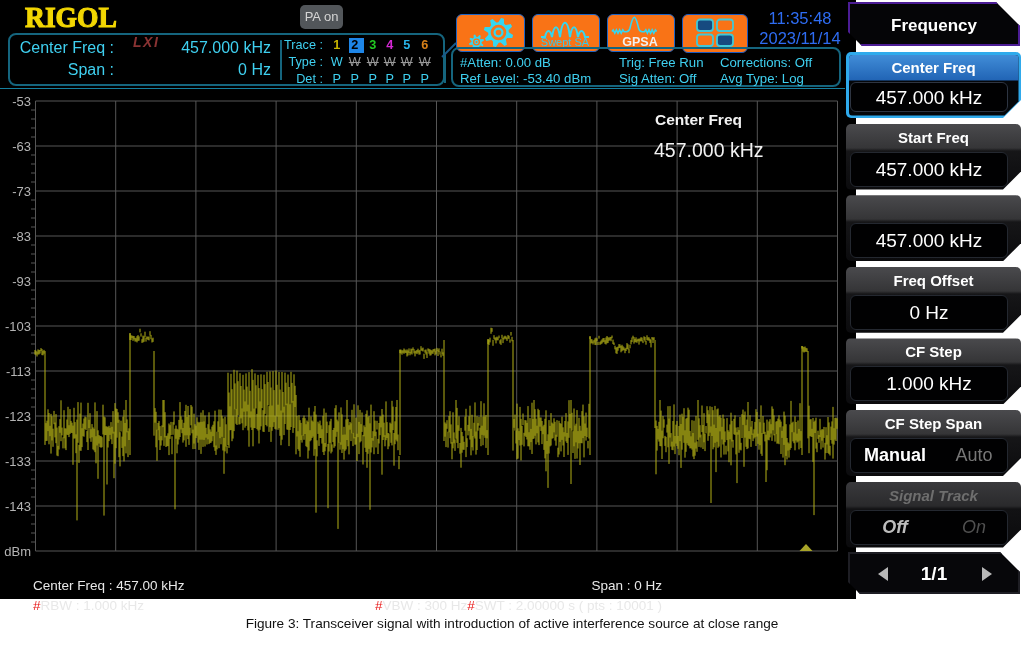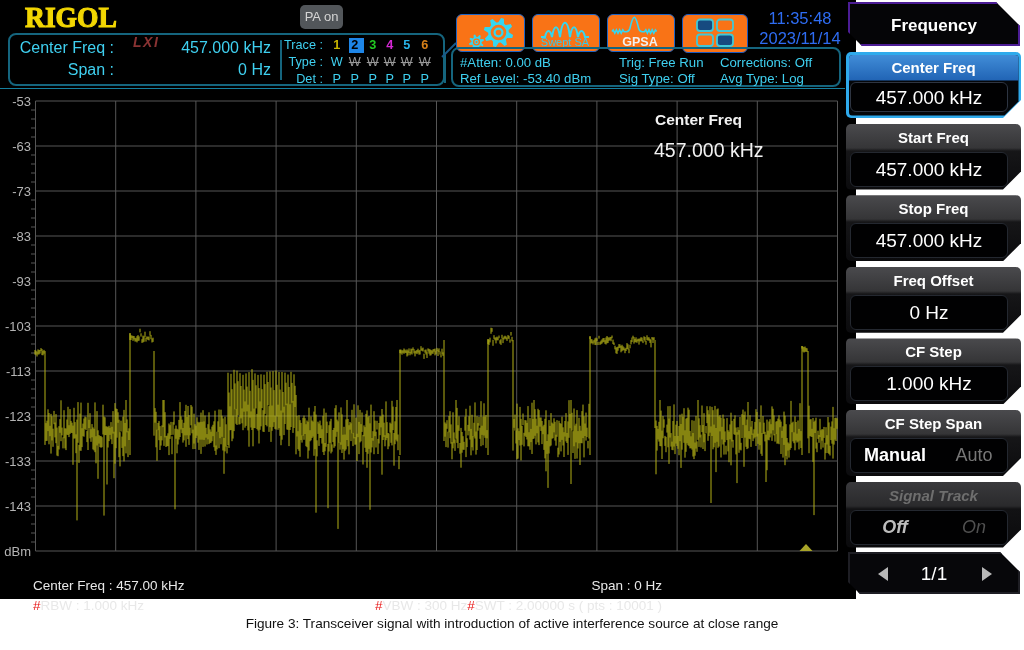--- a/index.html
+++ b/index.html
@@ -51,21 +51,21 @@
 .sel .selin { position:absolute; inset:2.5px; background:#05070a; border-radius:4px; clip-path:polygon(0 0,100% 0,100% calc(100% - 14px),calc(100% - 14px) 100%,0 100%); }
 .sel .bh { position:absolute; left:2.5px; right:2.5px; top:2.5px; height:26px; line-height:26px; background:linear-gradient(#418dd8,#2063b4); border-radius:4px 4px 0 0;
   clip-path:polygon(0 0,100% 0,100% 100%,0 100%); }
 .sel .bv { top:30px; height:30px; line-height:29px; border:1px solid #2e3542; }
 .dis { background:linear-gradient(180deg,#39393c 0px,#2a2a2c 24px,#121214 27px,#0a0a0c 100%);font-style:italic; }
 .dis .bh { color:#6e6e6e; }
 .dis .on2 { color:#bdbdbd; }
 .dis .off2 { color:#505050; }
 #nav { position:absolute; left:848px; top:552px; width:172px; height:42px; background:#07070a; border:2px solid #1e1e24;
   clip-path:polygon(0 0,calc(100% - 20px) 0,100% 20px,100% 100%,12px 100%,0 calc(100% - 12px)); color:#fff; }
-#nav .pg { position:absolute; left:0; right:0; text-align:center; font-weight:normal; font-size:19px; line-height:40px; }
+#nav .pg { position:absolute; left:0; right:0; text-align:center; font-weight:bold; font-size:19px; line-height:40px; }
 .arrL { position:absolute; left:28px; top:13px; width:0; height:0; border-top:7px solid transparent; border-bottom:7px solid transparent; border-right:10px solid #b8b8b8; }
 .arrR { position:absolute; right:26px; top:13px; width:0; height:0; border-top:7px solid transparent; border-bottom:7px solid transparent; border-left:10px solid #b8b8b8; }
 #caption { position:absolute; left:0; top:616px; width:1024px; text-align:center; color:#111; font-size:13.6px; }
 .gw { color:#999; text-decoration:line-through; }
 </style></head>
 <body>
 <div id="screen">
   <div class="abs" id="logo">RIGOL</div>
   <div class="abs" id="lxi">LXI</div>
   <div class="abs" id="paon">PA on</div>
@@ -141,21 +141,21 @@
     <span class="trv" style="left:63px;color:#3fd0f0">P</span>
     <span class="trv" style="left:81px;color:#3fd0f0">P</span>
     <span class="trv" style="left:98px;color:#3fd0f0">P</span>
     <span class="trv" style="left:115px;color:#3fd0f0">P</span>
     <span class="trv" style="left:133px;color:#3fd0f0">P</span>
   </div>
   <div class="abs" id="atten">
     <div style="left:0;top:3px">#Atten: 0.00 dB</div>
     <div style="left:0;top:19px">Ref Level: -53.40 dBm</div>
     <div style="left:159px;top:3px">Trig: Free Run</div>
-    <div style="left:159px;top:19px">Sig Type: Off</div>
+    <div style="left:159px;top:19px">Sig Atten: Off</div>
     <div style="left:260px;top:3px">Corrections: Off</div>
     <div style="left:260px;top:19px">Avg Type: Log</div>
   </div>
 
   <svg class="abs" id="chart" width="845" height="470" viewBox="0 90 845 470">
     <g>
         <line x1="35.5" y1="101" x2="35.5" y2="551"></line>
         <line x1="115.7" y1="101" x2="115.7" y2="551"></line>
         <line x1="195.9" y1="101" x2="195.9" y2="551"></line>
         <line x1="276.1" y1="101" x2="276.1" y2="551"></line>
@@ -249,21 +249,20 @@
   <div class="btn sel" style="top:52px">
       <div class="selin"></div>
       <div class="bh">Center Freq</div>
       <div class="bv">457.000 kHz</div>
     </div>
 <div class="btn " style="top:123.6px">
   <div class="bh">Start Freq</div>
   <div class="bv">457.000 kHz</div>
 </div>
 <div class="btn " style="top:195.2px">
-  <div class="bh">Stop Freq</div>
   <div class="bv">457.000 kHz</div>
 </div>
 <div class="btn " style="top:266.8px">
   <div class="bh">Freq Offset</div>
   <div class="bv">0 Hz</div>
 </div>
 <div class="btn " style="top:338.4px">
   <div class="bh">CF Step</div>
   <div class="bv">1.000 kHz</div>
 </div>

